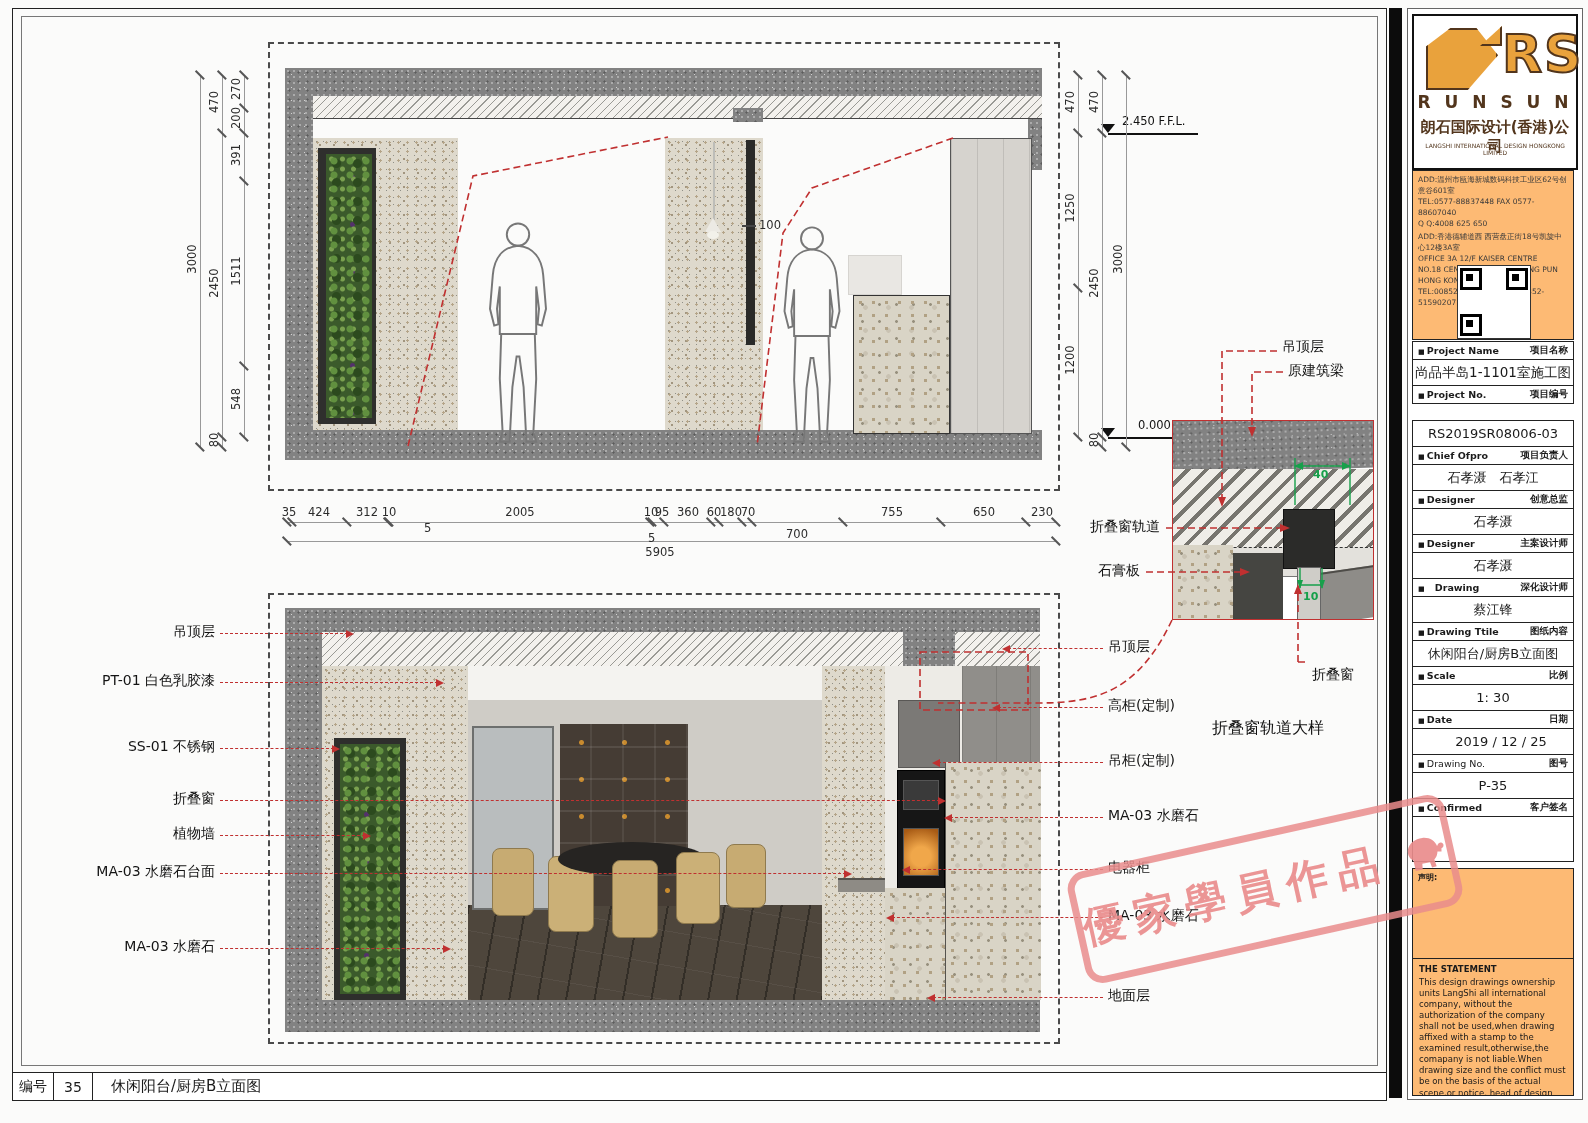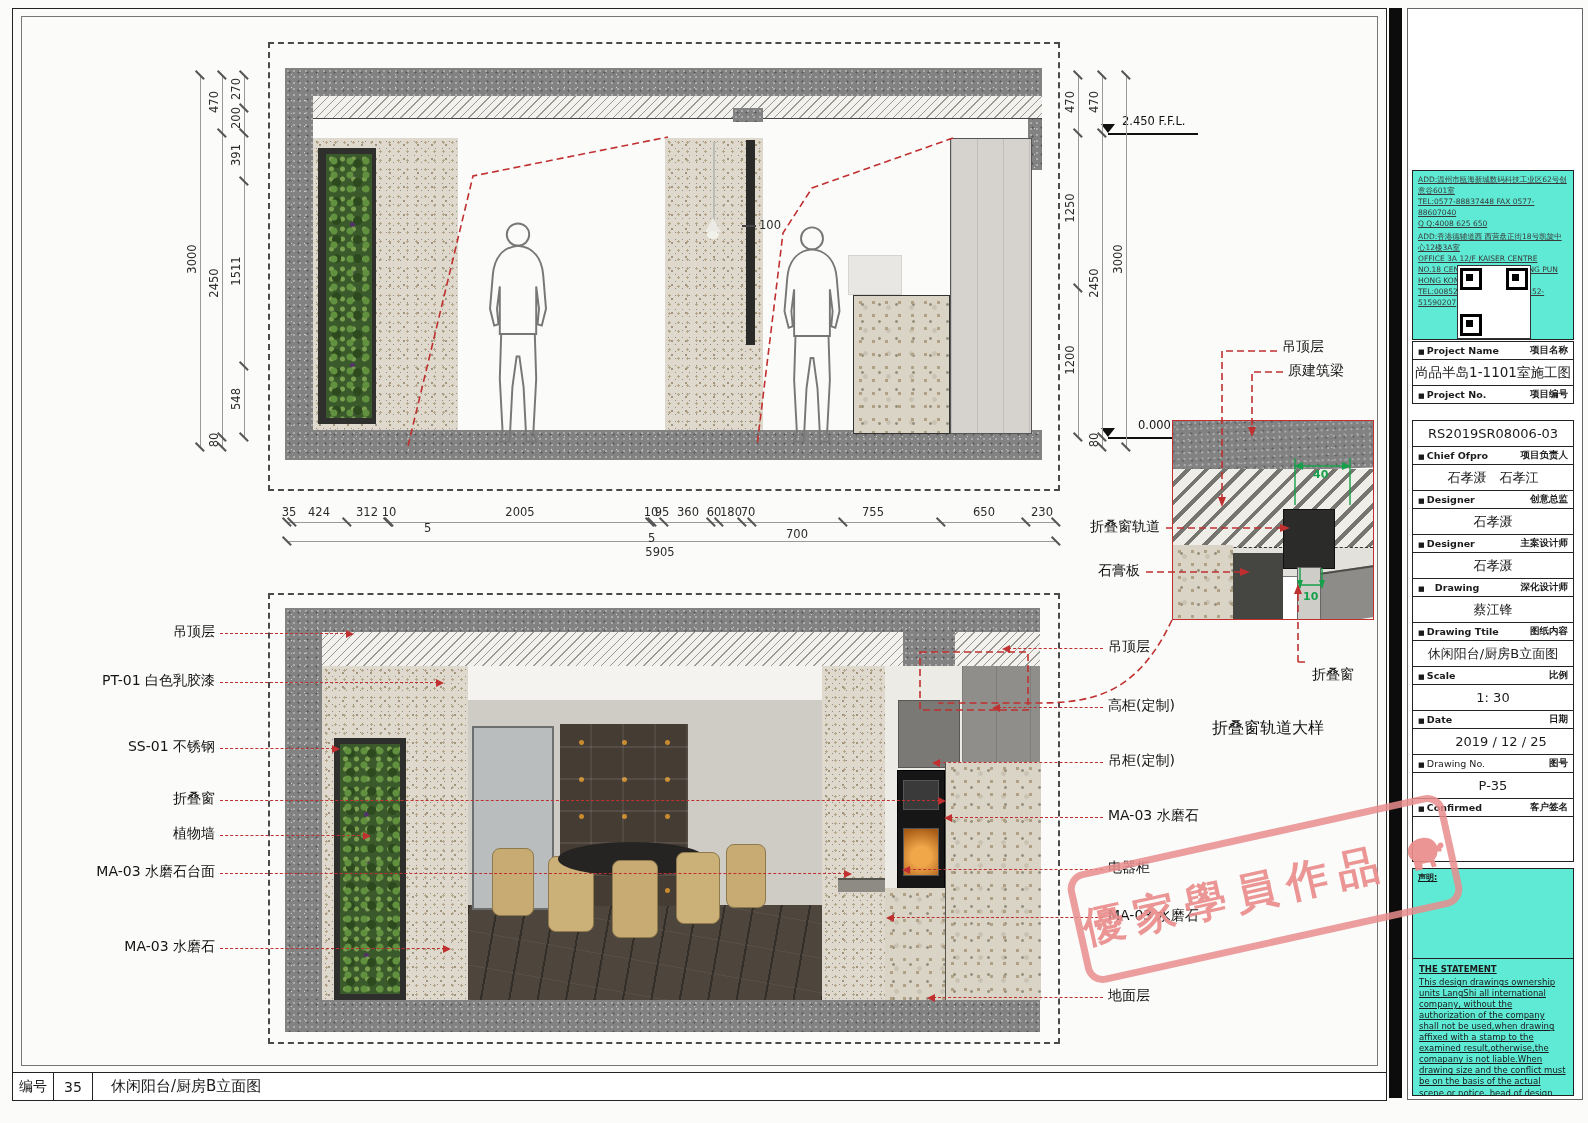--- a/index.html
+++ b/index.html
@@ -46,21 +46,21 @@
   .tickv{width:12px;height:1.6px;background:#555;transform:rotate(45deg);}
   .callout{font-size:14px;color:#141414;white-space:nowrap;}
   .lead{height:0;border-top:1.6px dashed #c03030;}
   .arrow-r{width:0;height:0;border-top:4px solid transparent;border-bottom:4px solid transparent;border-left:8px solid #c03030;}
   .arrow-l{width:0;height:0;border-top:4px solid transparent;border-bottom:4px solid transparent;border-right:8px solid #c03030;}
   .ffl{font-size:11.5px;color:#111;white-space:nowrap;}
   .tri-down{width:0;height:0;border-left:7px solid transparent;border-right:7px solid transparent;border-top:9px solid #111;}
   .greentxt{font-size:11px;color:#17a04b;font-weight:bold;}
   
   .tbbox{border:2px solid #111;background:#fff;}
-  .tbthin{border:1.2px solid #222;background:#5eead4;text-decoration:underline;}
+  .tbthin{border:1.2px solid #222;background:#fdba74;}
   .tbrow-h{position:relative;height:19px;border:1.2px solid #222;margin-top:-1px;background:#fff;
            font-size:9.5px;display:flex;align-items:center;justify-content:space-between;padding:0 5px;box-sizing:border-box;}
   .tbrow-v{position:relative;height:27px;border:1.2px solid #222;margin-top:-1px;background:#fff;
            font-size:13px;display:flex;align-items:center;justify-content:center;box-sizing:border-box;white-space:nowrap;}
   .stamp{display:flex;align-items:center;justify-content:center;gap:14px;
          border:7px solid rgba(233,140,140,.85);border-radius:18px;
          transform:rotate(-12.5deg);color:rgba(233,140,140,.92);
          font-size:42px;font-weight:bold;letter-spacing:10px;white-space:nowrap;}
   .person{stroke:#777;fill:none;stroke-width:1.4;}
   .seam{background-image:repeating-linear-gradient(90deg,rgba(0,0,0,.10) 0 1px,transparent 1px 26px);}
@@ -291,21 +291,21 @@
       <span class="dimtext" style="position:absolute;left:337px;top:505px;width:60px;text-align:center;">312</span>
       <span class="dimtext" style="position:absolute;left:359px;top:505px;width:60px;text-align:center;">10</span>
       <span class="dimtext" style="position:absolute;left:490px;top:505px;width:60px;text-align:center;">2005</span>
       <span class="dimtext" style="position:absolute;left:621px;top:505px;width:60px;text-align:center;">10</span>
       <span class="dimtext" style="position:absolute;left:632px;top:505px;width:60px;text-align:center;">95</span>
       <span class="dimtext" style="position:absolute;left:658px;top:505px;width:60px;text-align:center;">360</span>
       <span class="dimtext" style="position:absolute;left:684px;top:505px;width:60px;text-align:center;">60</span>
       <span class="dimtext" style="position:absolute;left:701px;top:505px;width:60px;text-align:center;">180</span>
       <span class="dimtext" style="position:absolute;left:718px;top:505px;width:60px;text-align:center;">70</span>
       <span class="dimtext" style="position:absolute;left:767px;top:505px;width:60px;text-align:center;margin-top:22px;">700</span>
-      <span class="dimtext" style="position:absolute;left:862px;top:505px;width:60px;text-align:left;">755</span>
+      <span class="dimtext" style="position:absolute;left:862px;top:505px;width:60px;text-align:center;">755</span>
       <span class="dimtext" style="position:absolute;left:954px;top:505px;width:60px;text-align:center;">650</span>
       <span class="dimtext" style="position:absolute;left:1012px;top:505px;width:60px;text-align:center;">230</span>
       <div style="position:absolute;left:287px;top:541px;width:769.4000000000001px;height:1px;background:#999;"></div>
       <div class="tickv" style="position:absolute;left:281px;top:540px;"></div>
       <div class="tickv" style="position:absolute;left:1050.4px;top:540px;"></div>
       <span class="dimtext" style="position:absolute;left:630px;top:545px;width:60px;text-align:center;">5905</span>
       <span class="dimtext" style="position:absolute;left:424px;top:521px;">5</span>
       <span class="dimtext" style="position:absolute;left:648px;top:531px;">5</span>
     </div>
   <div id="callouts-layer">
@@ -361,20 +361,28 @@
         <span>35</span>
       </div>
     <div style="flex:1;display:flex;align-items:center;padding-left:18px;font-size:15px;">
         <span>休闲阳台/厨房B立面图</span>
       </div>
   </div>
 
   <div class="abs" style="left:1389px;top:8px;width:13px;height:1090px;background:#0c0c0c;"></div>
   <div class="abs" style="left:1407px;top:8px;width:174px;height:1090px;border:1px solid #666;background:#fff;"></div>
 
+  <div class="abs tbbox" style="left:1412px;top:14px;width:162px;height:152px;">
+    <div class="abs" style="left:12px;top:12px;width:68px;height:58px;background:#e9a23c;border:2px solid #52351c;clip-path:polygon(34% 0,70% 0,100% 44%,58% 100%,0 100%,0 30%);"></div>
+    <div class="abs" style="left:66px;top:10px;width:18px;height:16px;background:#e9a23c;border:2px solid #52351c;clip-path:polygon(0 100%,100% 0,100% 100%);"></div>
+    <div class="abs" style="left:88px;top:8px;font-size:52px;font-weight:bold;color:#e9a23c;-webkit-text-stroke:2px #52351c;letter-spacing:2px;">RS</div>
+    <div class="abs" style="left:0;top:76px;width:162px;text-align:center;font-size:17px;font-weight:bold;color:#52351c;letter-spacing:4px;">R U N S U N</div>
+    <div class="abs" style="left:0;top:102px;width:162px;text-align:center;font-size:15px;font-weight:bold;color:#52351c;">朗石国际设计(香港)公司</div>
+    <div class="abs" style="left:0;top:126px;width:162px;text-align:center;font-size:6px;color:#52351c;">LANGSHI INTERNATIONAL DESIGN HONGKONG LIMITED</div>
+  </div>
 
   <div class="abs tbthin" style="left:1412px;top:170px;width:162px;height:170px;font-size:7.5px;color:#3a3a3a;line-height:1.45;padding:4px 5px;box-sizing:border-box;overflow:hidden;">
     <div>ADD:温州市瓯海新城数码科技工业区62号创意谷601室</div>
     <div>TEL:0577-88837448 FAX 0577-88607040</div>
     <div>Q Q:4008 625 650</div>
     <div style="margin-top:3px;">ADD:香港德辅道西 西营盘正街18号凯旋中心12楼3A室</div>
     <div>OFFICE 3A 12/F KAISER CENTRE</div>
     <div>NO.18 CENTRE STREET SAI YING PUN</div>
     <div>HONG KONG</div>
     <div>TEL:00852-81824111 FAX:00852-51590207</div>

